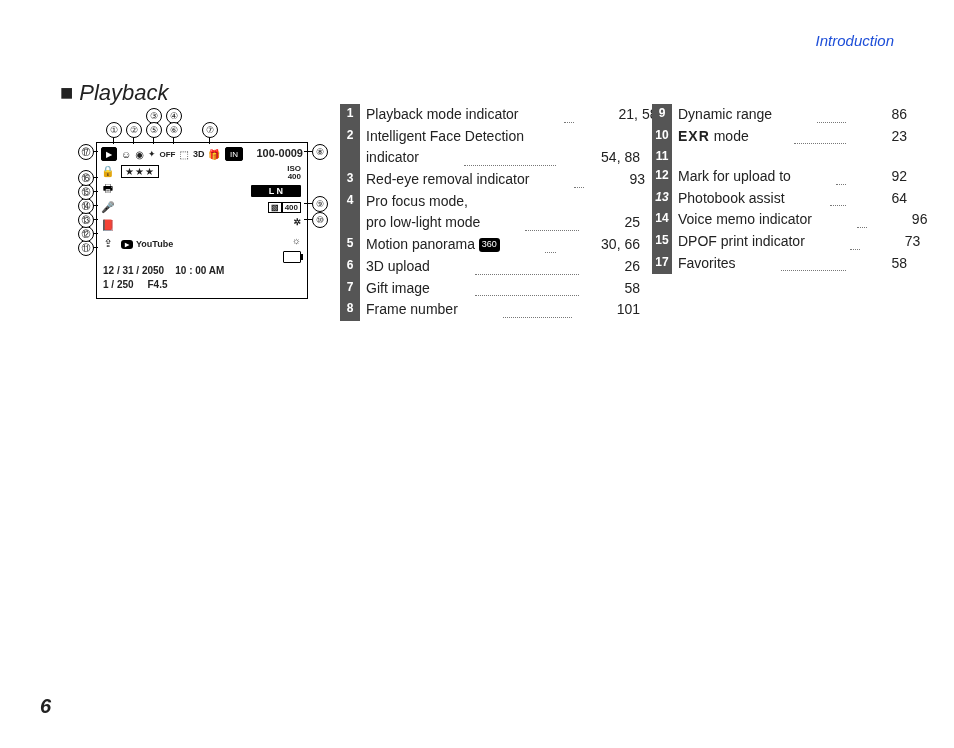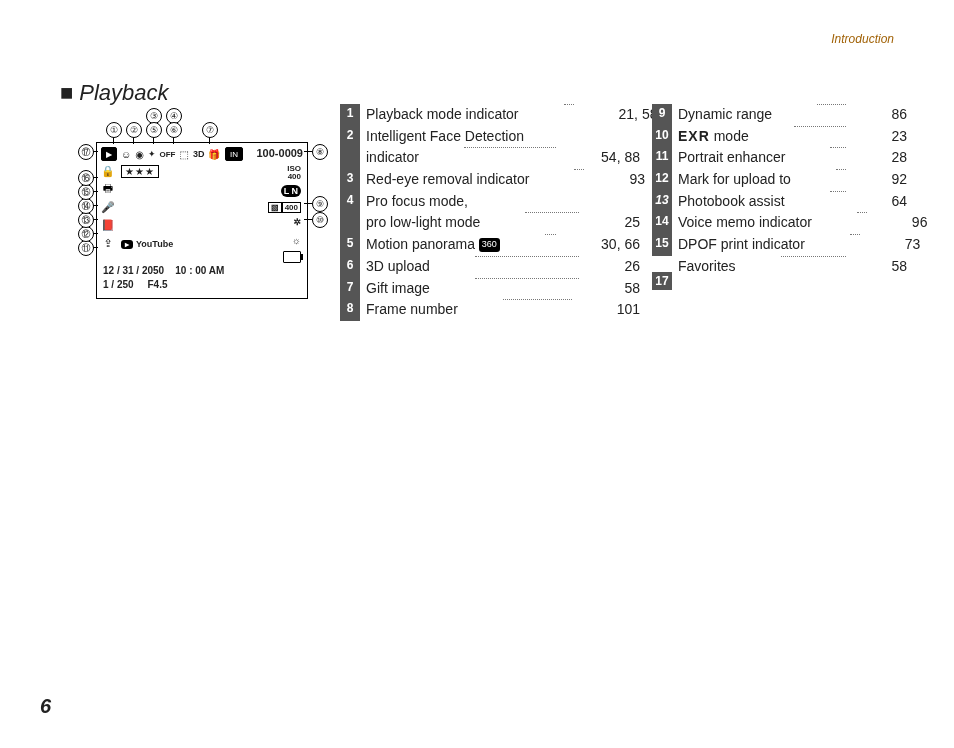--- a/index.html
+++ b/index.html
@@ -15,22 +15,22 @@
   .page {
     position: relative;
     width: 954px;
     height: 748px;
   }
   .running-head {
     position: absolute;
     top: 32px;
     right: 60px;
     font-style: italic;
-    color: #a16207;
-    font-size: 12px;
+    color: #1d4ed8;
+    font-size: 15px;
   }
   .section-title {
     position: absolute;
     top: 80px;
     left: 60px;
     font-size: 22px;
     font-weight: 400;
     font-style: italic;
   }
   .section-title .sq {
@@ -70,21 +70,21 @@
     gap: 4px;
     align-items: center;
   }
   .ic { display:inline-flex; align-items:center; justify-content:center; }
   .ic.box { border:1px solid #000; background:#000; color:#fff; width:14px; height:12px; font-size:8px; border-radius:2px;}
   .lcd .frameno {
     position:absolute; top:4px; right:4px; font-weight:700; font-size:11px;
   }
   .lcd .iso { position:absolute; top:22px; right:6px; text-align:right; font-size:8px; font-weight:700; line-height:1;}
   .lcd .ln  { position:absolute; top:42px; right:6px; }
-  .lcd .ln span{ display:inline-block; background:#000;color:#fff;font-weight:700;font-size:9px; padding:1px 3px; border-radius:6px;}
+  .lcd .ln span{ display:inline-block; background:#000;color:#fff;font-weight:700;font-size:9px; padding:1px 18px; border-radius:1px;}
   .lcd .d400{ position:absolute; top:58px; right:6px;}
   .lcd .d400 span{display:inline-block;border:1px solid #000;font-size:8px;font-weight:700;padding:0 2px;}
   .lcd .exr{ position:absolute; top:74px; right:6px; font-size:9px; font-weight:700;}
   .lcd .bright{ position:absolute; top:92px; right:6px; font-size:10px;}
   .lcd .battery{ position:absolute; top:108px; right:6px; width:16px; height:10px; border:1px solid #000; border-radius:1px; position:absolute;}
   .lcd .battery:after{content:"";position:absolute;right:-3px;top:2px;width:2px;height:6px;background:#000;}
 
   .lcd .left-col { position:absolute; left:4px; top:22px; display:flex; flex-direction:column; gap:6px;}
   .lcd .left-col .ic { width:14px; height:12px; font-size:11px; color:#000;}
   .lcd .stars{ position:absolute; left:24px; top:22px; border:1px solid #000; padding:0 3px; font-size:10px; letter-spacing:1px;}
@@ -126,21 +126,21 @@
     display:inline-block;
     width:20px; min-width:20px;
     background:#555; color:#fff;
     text-align:center;
     font-size:12px;
     font-weight:600;
     margin-right:6px;
     line-height:1.55;
   }
   .legend .entry { flex:1; display:flex; flex-direction:column;}
-  .legend .line { display:flex; align-items:flex-start; white-space:nowrap;gap:41px;}
+  .legend .line { display:flex; align-items:flex-end; white-space:nowrap;gap:41px;}
   .legend .label { white-space:nowrap;}
   .legend .dots {
     flex:1;
     border-bottom: 1.5px dotted #777;
     margin: 0 4px 3px 4px;
     min-width:10px;
   }
   .legend .pg { white-space:nowrap;}
   .legend .iconinl{ display:inline-block; background:#000;color:#fff; border-radius:3px; font-size:9px; padding:0 3px; vertical-align:middle;}
   .legend .exr-inline{ font-weight:900; letter-spacing:1px;}
@@ -347,27 +347,20 @@
         <div class="entry">
           <div class="line">
             <span class="label"><span class="exr-inline">EXR</span> mode</span>
             <span class="dots"></span>
             <span class="pg">23</span>
           </div>
         </div>
       </div>
       <div class="row">
         <span class="num" style="align-self: stretch;">11</span>
-        <div class="entry">
-          <div class="line">
-            <span class="label">Portrait enhancer</span>
-            <span class="dots"></span>
-            <span class="pg">28</span>
-          </div>
-        </div>
       </div>
       <div class="row">
         <span class="num" style="align-self: stretch;">12</span>
         <div class="entry">
           <div class="line">
             <span class="label">Mark for upload to</span>
             <span class="dots"></span>
             <span class="pg">92</span>
           </div>
         </div>
@@ -396,21 +389,21 @@
         <span class="num" style="align-self: stretch;">15</span>
         <div class="entry">
           <div class="line">
             <span class="label">DPOF print indicator</span>
             <span class="dots"></span>
             <span class="pg">73</span>
           </div>
         </div>
       </div>
       <div class="row">
-        <span class="num" style="align-self: stretch; margin-top: 16px;">17</span>
+        <span class="num" style="align-self: stretch;">17</span>
         <div class="entry">
           <div class="line">
             <span class="label">Favorites</span>
             <span class="dots"></span>
             <span class="pg">58</span>
           </div>
         </div>
       </div>
     </div>
 

